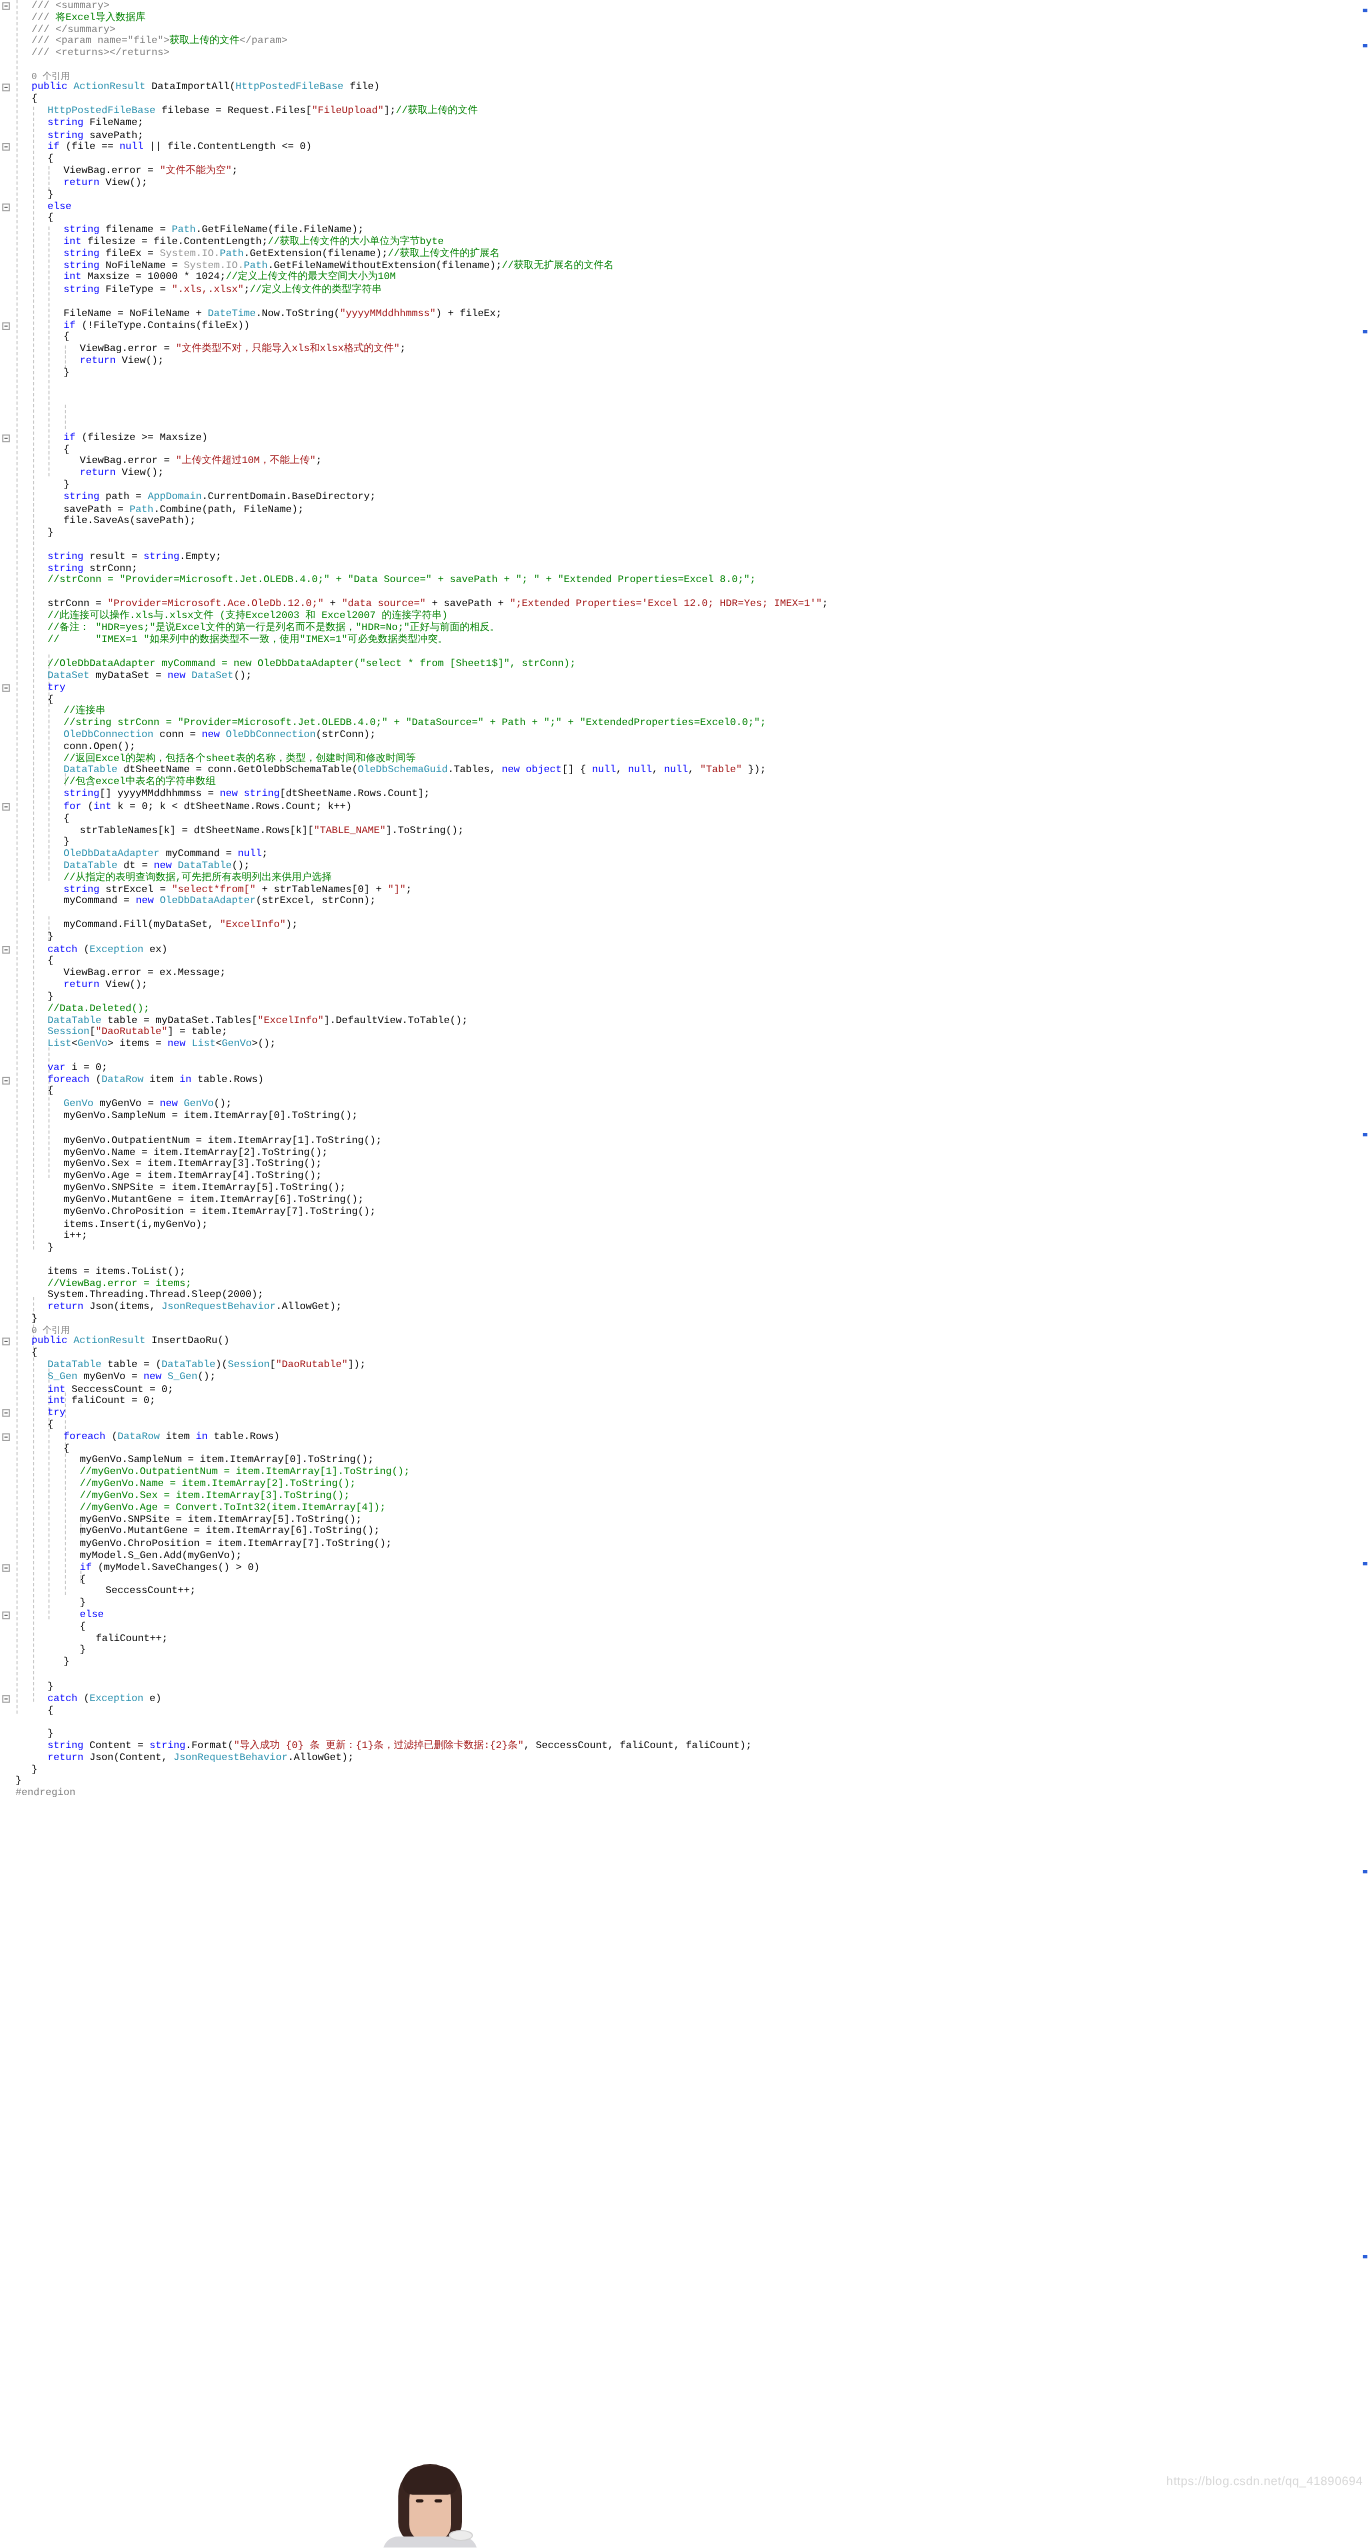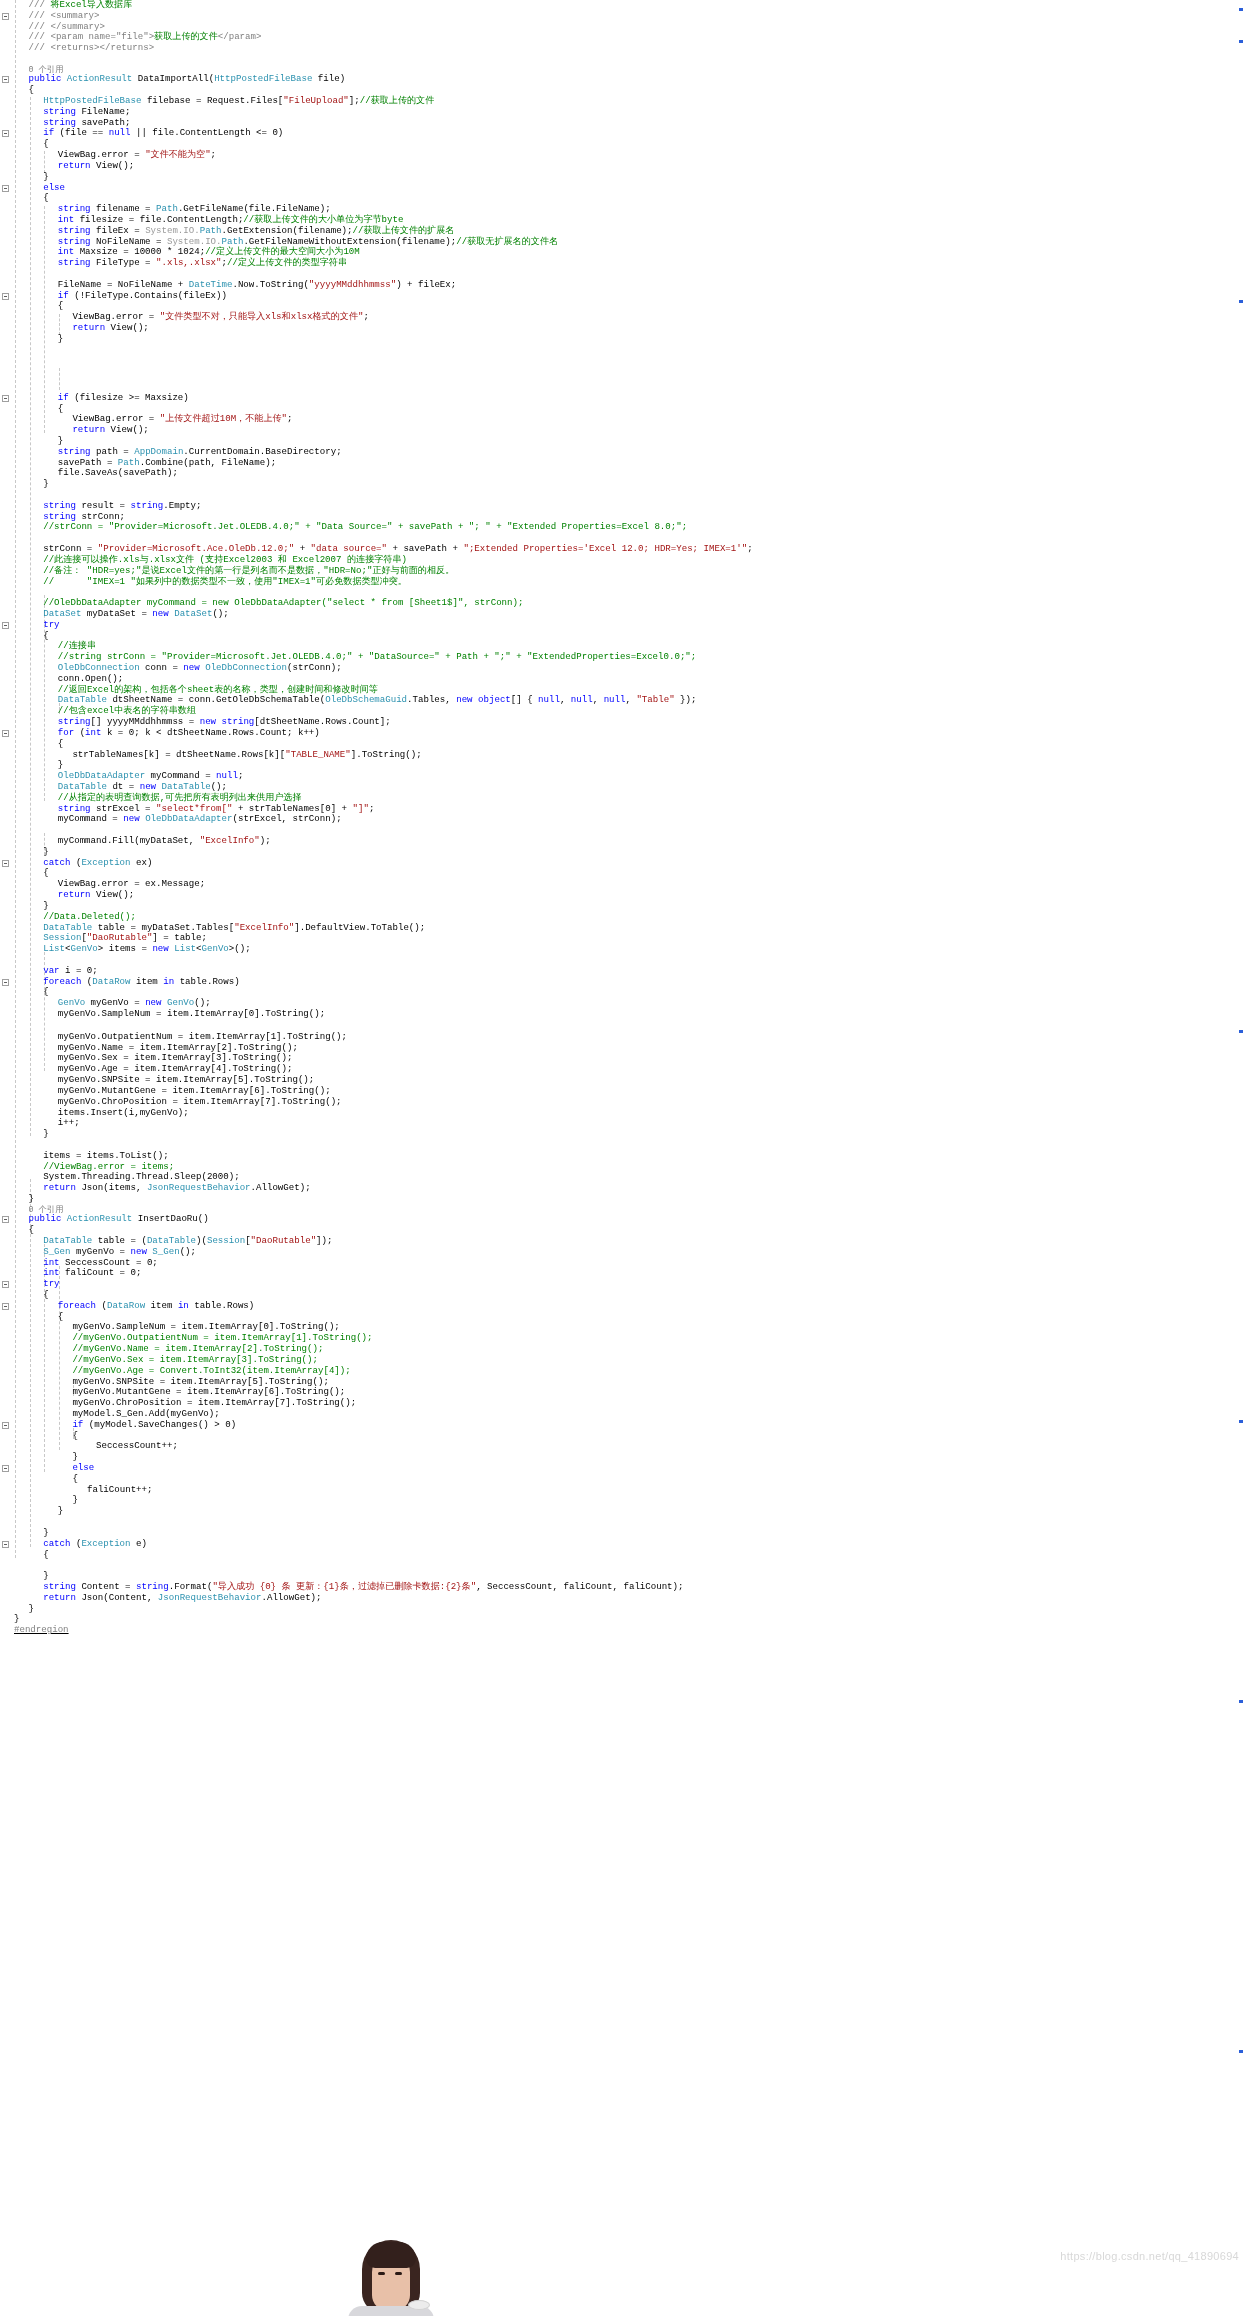--- a/index.html
+++ b/index.html
@@ -173,22 +173,22 @@
         <div class="guide" style="left: 44.2px; top: 833.14px; height: 21.64px;"></div>
         <div class="guide" style="left: 44.2px; top: 952.16px; height: 119.02px;"></div>
         <div class="guide" style="left: 44.2px; top: 1244.3px; height: 227.22px;"></div>
         <div class="guide" style="left: 58.8px; top: 313.78px; height: 21.64px;"></div>
         <div class="guide" style="left: 58.8px; top: 367.88px; height: 21.64px;"></div>
         <div class="guide" style="left: 58.8px; top: 703.3px; height: 10.82px;"></div>
         <div class="guide" style="left: 58.8px; top: 1265.94px; height: 183.94px;"></div>
         <div class="guide" style="left: 73.4px; top: 1384.96px; height: 10.82px;"></div>
         <div class="guide" style="left: 73.4px; top: 1428.24px; height: 10.82px;"></div>
       </div>
+      <div class="line" style="padding-left: 28.6px;"><span class="fold" style="top: 2px;"></span><span class="xmlcmt">/// &lt;summary&gt;</span></div>
       <div class="line" style="padding-left: 28.6px;"><span class="xmlcmt">/// </span><span class="xmltxt">将Excel导入数据库</span></div>
-      <div class="line" style="padding-left: 28.6px;"><span class="fold" style="top: 2px;"></span><span class="xmlcmt">/// &lt;summary&gt;</span></div>
       <div class="line" style="padding-left: 28.6px;"><span class="xmlcmt">/// &lt;/summary&gt;</span></div>
       <div class="line" style="padding-left: 28.6px;"><span class="xmlcmt">/// &lt;param name="file"&gt;</span><span class="xmltxt">获取上传的文件</span><span class="xmlcmt">&lt;/param&gt;</span></div>
       <div class="line" style="padding-left: 28.6px;"><span class="xmlcmt">/// &lt;returns&gt;&lt;/returns&gt;</span></div>
       <div class="line" style="padding-left: 28.6px;">&nbsp;</div>
       <div class="line" style="padding-left: 28.6px; height: 9.5px; line-height: 9.5px;"><span class="ref">0 个引用</span></div>
       <div class="line" style="padding-left: 28.6px;"><span class="fold" style="top: 2px;"></span><span class="kw">public </span><span class="type">ActionResult </span><span class="plain">DataImportAll(</span><span class="type">HttpPostedFileBase</span><span class="plain"> file)</span></div>
       <div class="line" style="padding-left: 28.6px;"><span class="plain">{</span></div>
       <div class="line" style="padding-left: 43.2px;"><span class="type">HttpPostedFileBase</span><span class="plain"> filebase = Request.Files[</span><span class="str">"FileUpload"</span><span class="plain">];</span><span class="cmt">//获取上传的文件</span></div>
       <div class="line" style="padding-left: 43.2px;"><span class="kw">string</span><span class="plain"> FileName;</span></div>
       <div class="line" style="padding-left: 43.2px;"><span class="kw">string</span><span class="plain"> savePath;</span></div>
@@ -318,21 +318,21 @@
       <div class="line" style="padding-left: 57.8px;">&nbsp;</div>
       <div class="line" style="padding-left: 43.2px;"><span class="plain">}</span></div>
       <div class="line" style="padding-left: 43.2px;"><span class="fold" style="top: 2px;"></span><span class="kw">catch</span><span class="plain"> (</span><span class="type">Exception</span><span class="plain"> e)</span></div>
       <div class="line" style="padding-left: 43.2px;"><span class="plain">{</span></div>
       <div class="line" style="padding-left: 43.2px;">&nbsp;</div>
       <div class="line" style="padding-left: 43.2px;"><span class="plain">}</span></div>
       <div class="line" style="padding-left: 43.2px;"><span class="kw">string</span><span class="plain"> Content = </span><span class="kw">string</span><span class="plain">.Format(</span><span class="str">"导入成功 {0} 条 更新：{1}条，过滤掉已删除卡数据:{2}条"</span><span class="plain">, SeccessCount, faliCount, faliCount);</span></div>
       <div class="line" style="padding-left: 43.2px;"><span class="kw">return</span><span class="plain"> Json(Content, </span><span class="type">JsonRequestBehavior</span><span class="plain">.AllowGet);</span></div>
       <div class="line" style="padding-left: 28.6px;"><span class="plain">}</span></div>
       <div class="line" style="padding-left: 14px;"><span class="plain">}</span></div>
-      <div class="line" style="padding-left: 14px; text-decoration: underline;"><span class="cmt-gray">#endregion</span></div>
+      <div class="line" style="padding-left: 14px;"><span class="cmt-gray">#endregion</span></div>
     </div>
 
   <div class="watermark">https://blog.csdn.net/qq_41890694</div>
 
   <div class="avatar">
     <div class="hair"></div>
     <div class="face"></div>
     <div class="fringe"></div>
     <div class="eye-l"></div>
     <div class="eye-r"></div>

